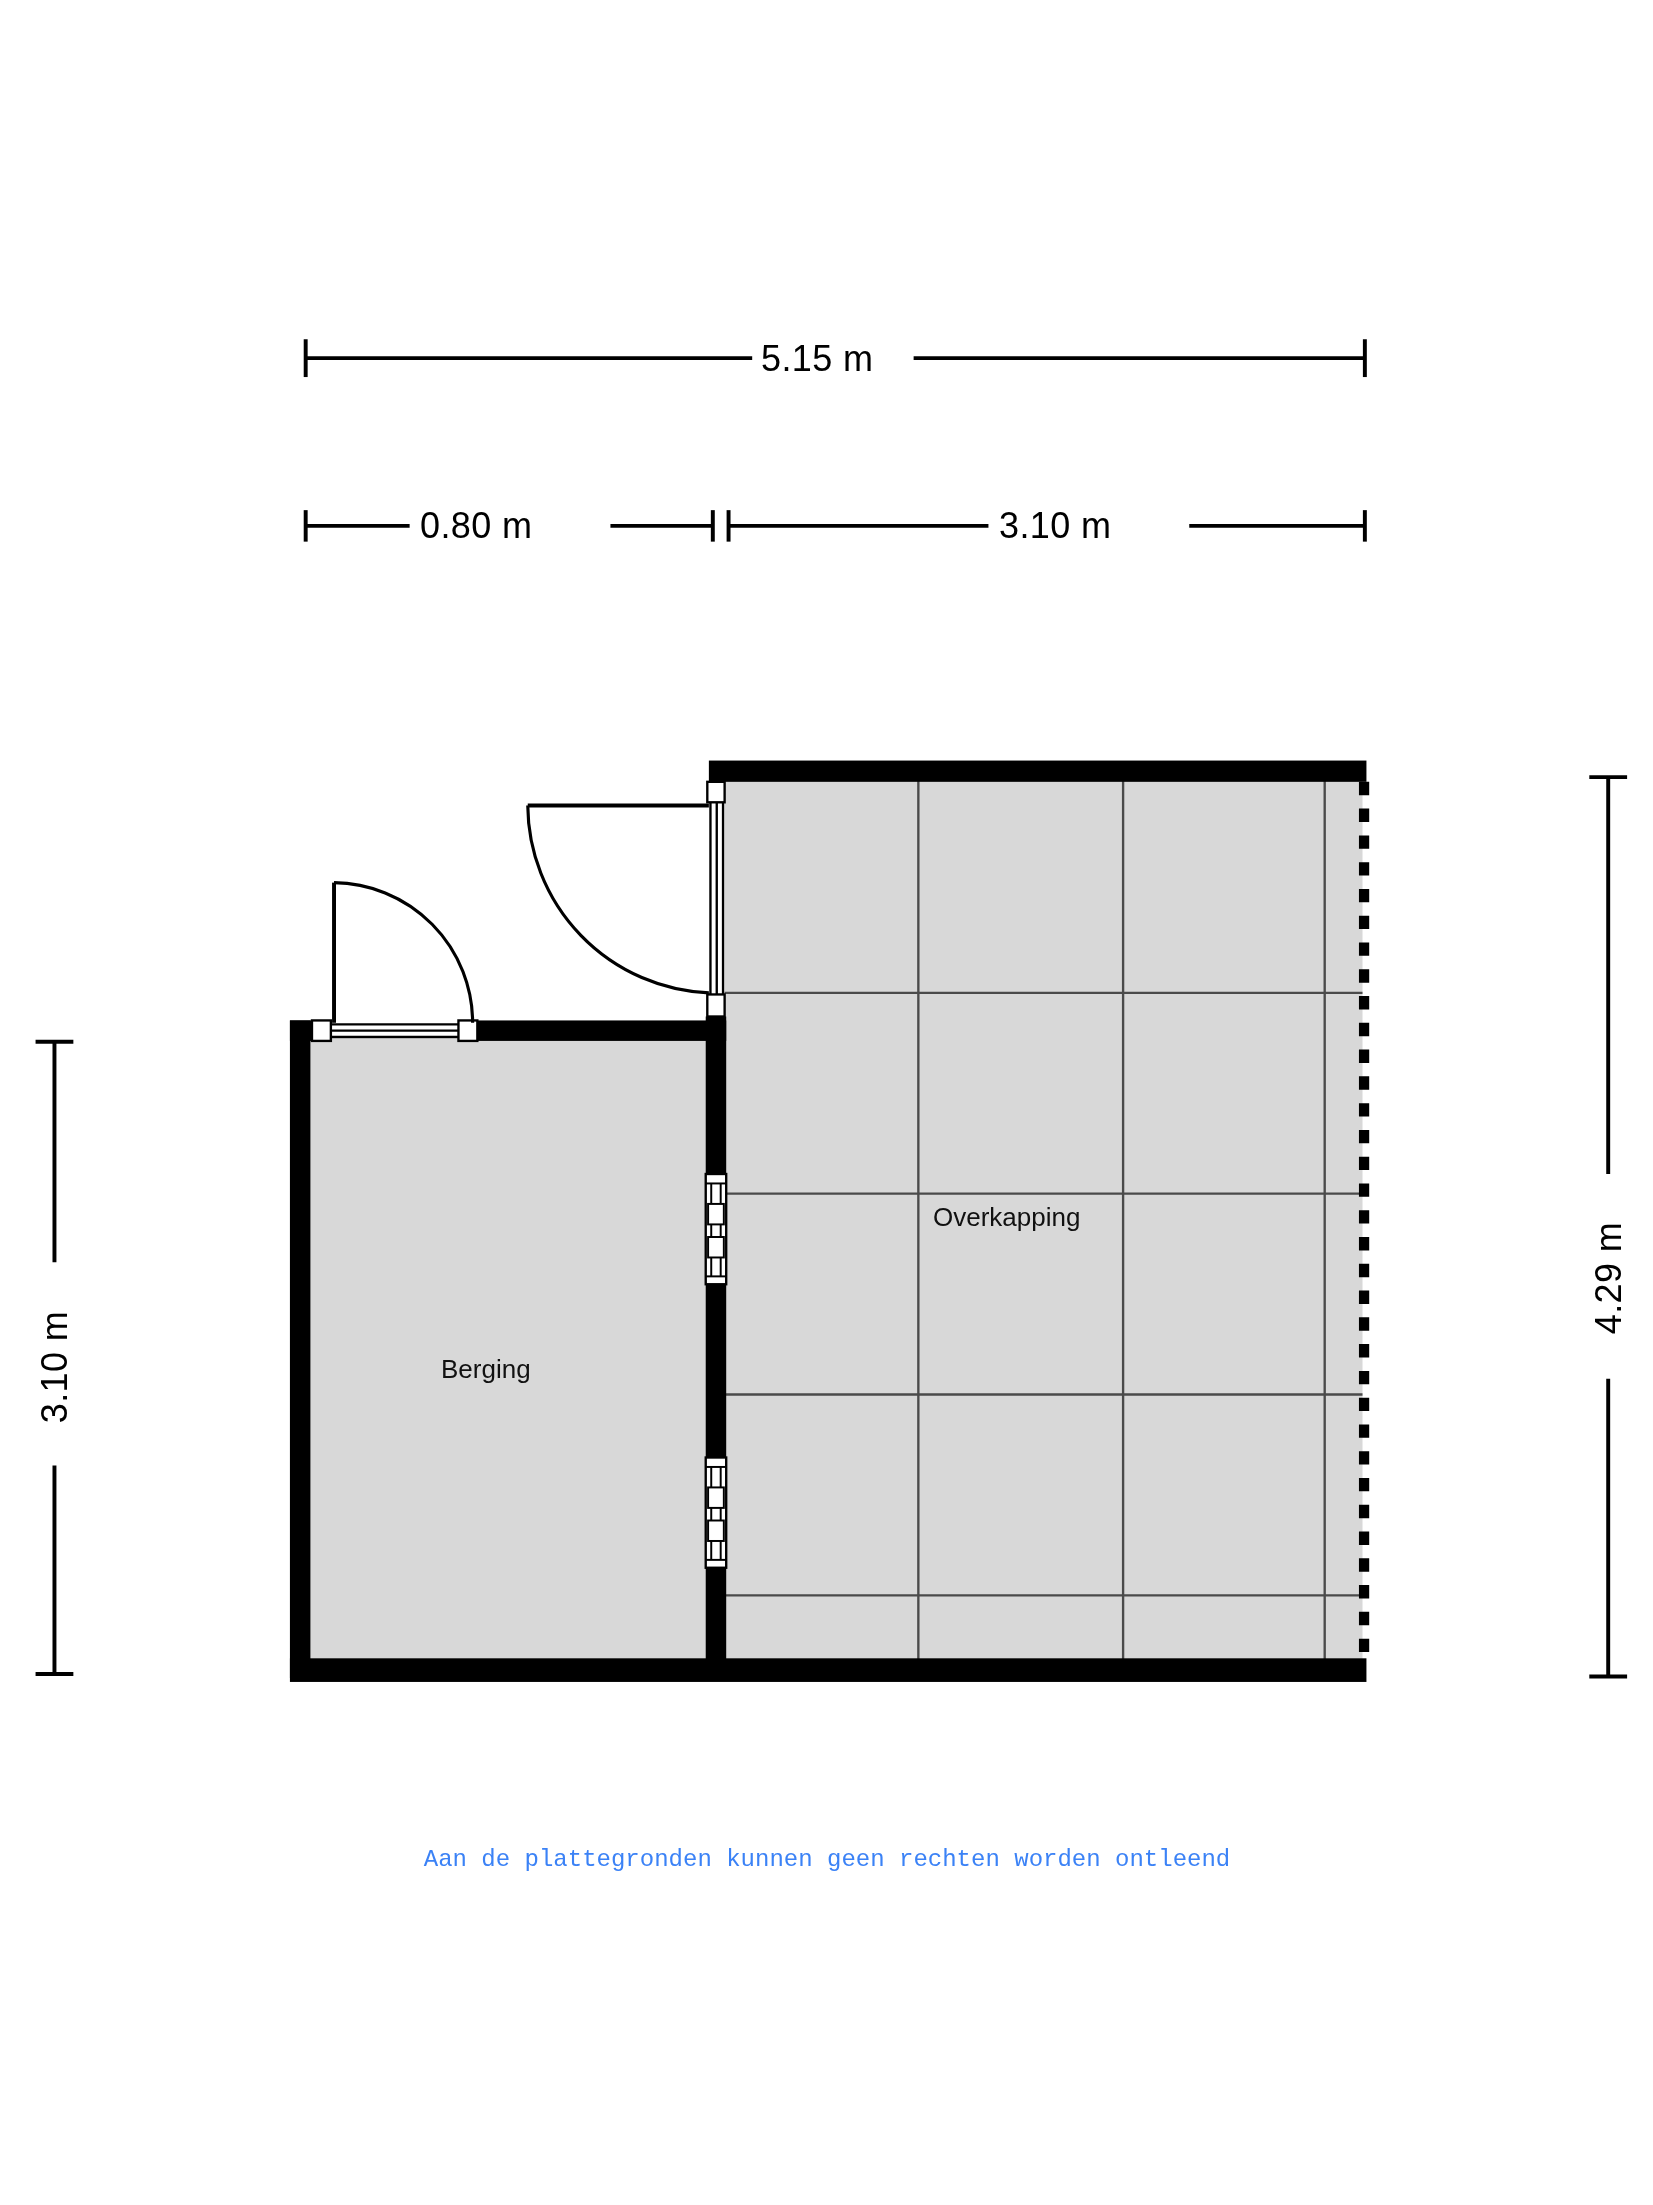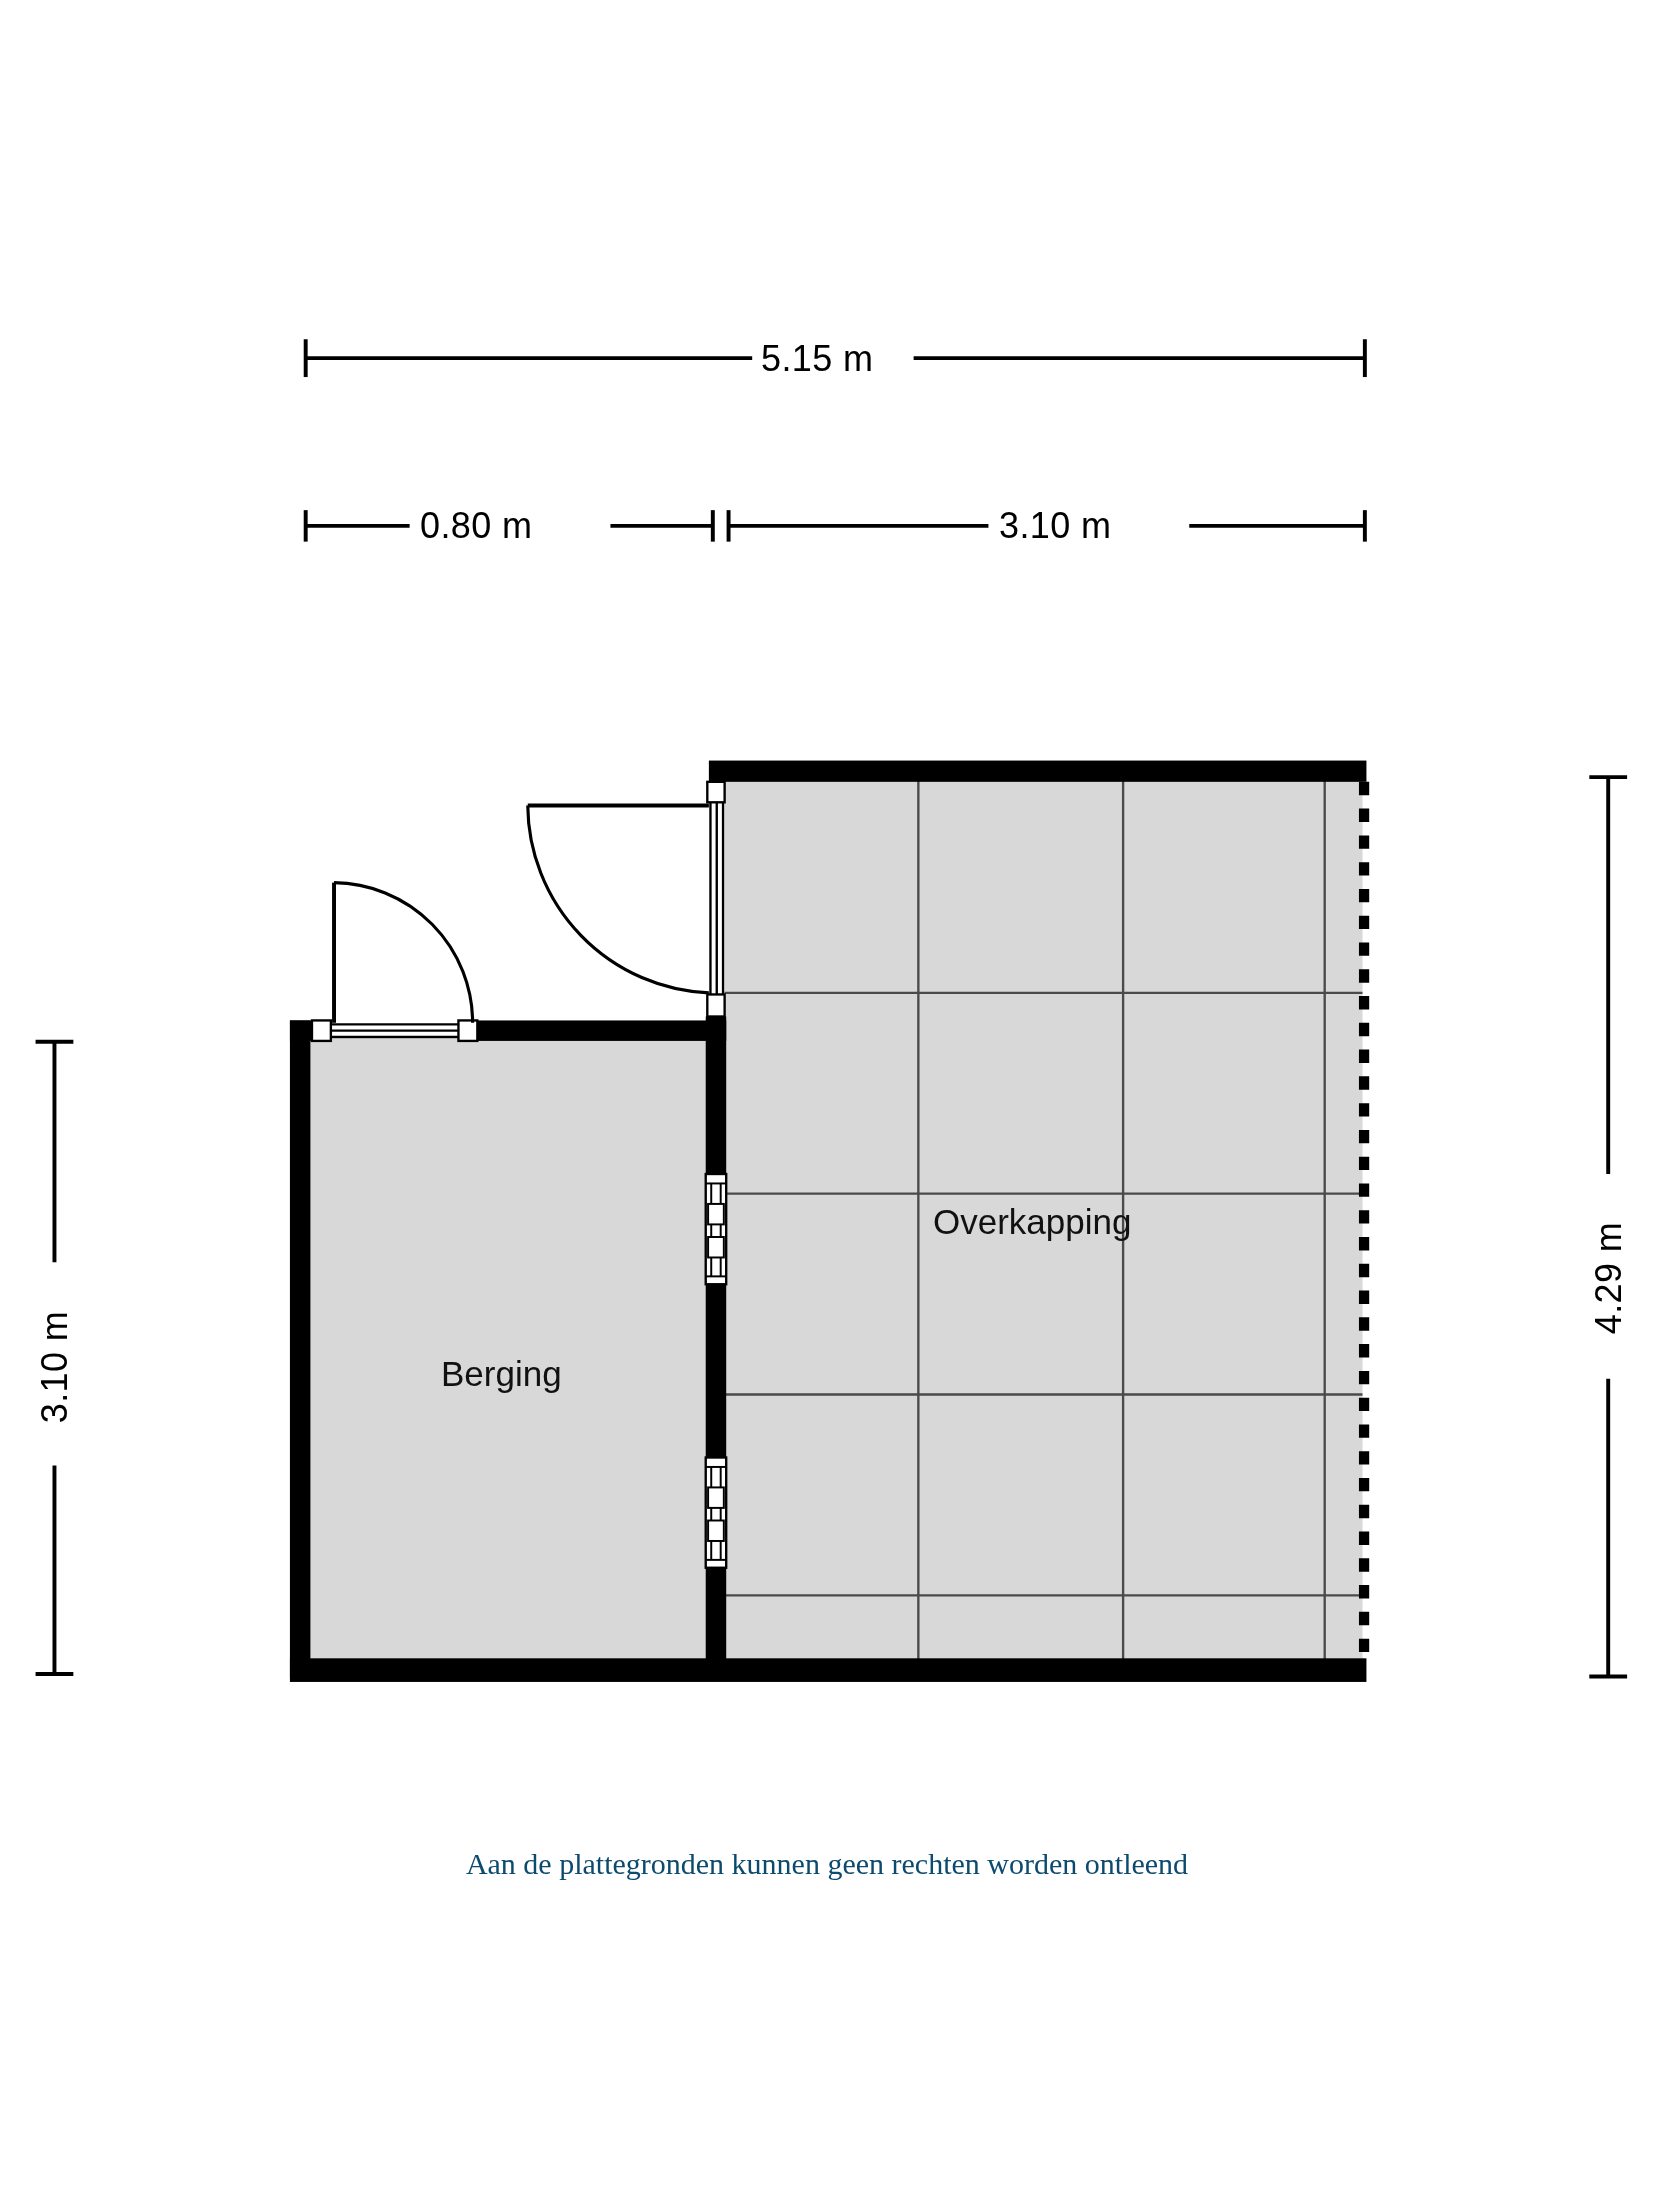--- a/index.html
+++ b/index.html
@@ -44,37 +44,37 @@
     letter-spacing: 0.4px;
   }
   .dim-label.vertical {
     transform-origin: 50% 50%;
   }
 
   
   .room-label {
     position: absolute;
     font-family: "Liberation Sans", "DejaVu Sans", sans-serif;
-    font-size: 35px;
+    font-size: 26px;
     color: #111111;
     white-space: nowrap;
   }
 
   
   #footer-block {
     position: absolute;
     left: 0;
     top: 1804px;
     width: 1654px;
     text-align: center;
   }
   .footer-line {
-    font-family: Liberation Serif, serif;
-    font-size: 30px;
-    color: #0c4a6e;
+    font-family: Liberation Mono, monospace;
+    font-size: 24px;
+    color: #3b82f6;
     line-height: 1.35;
     white-space: nowrap;
   }
 </style>
 </head>
 <body>
 
 <div id="floorplan-root">
 
   <svg class="svg-canvas" viewBox="0 0 2100 2800">

